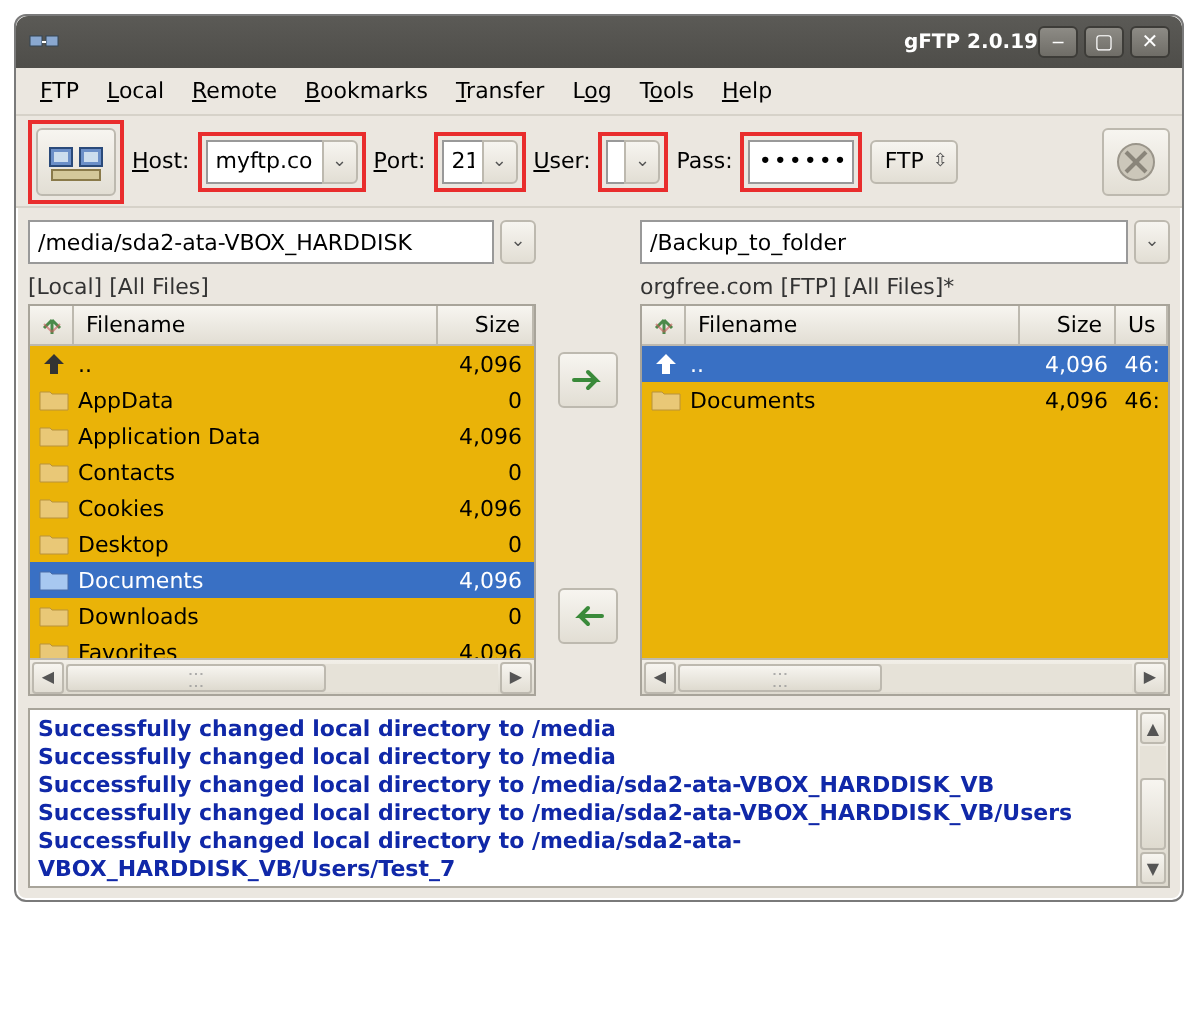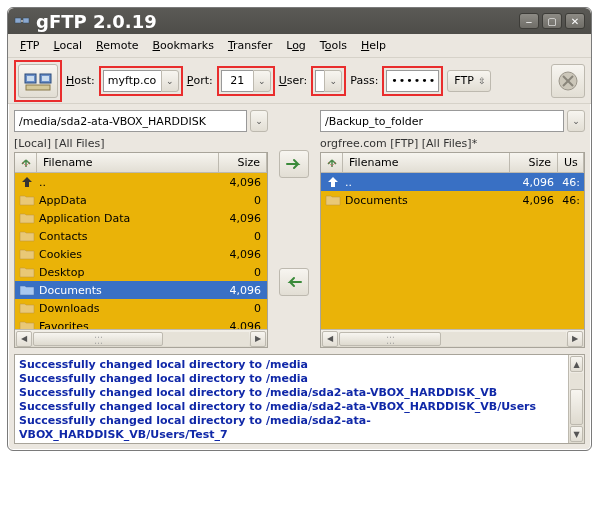--- a/index.html
+++ b/index.html
@@ -1,41 +1,41 @@
 <!DOCTYPE html>
 <html><head>
 <meta charset="utf-8">
 <style>
 * { box-sizing: border-box; margin: 0; padding: 0; font-family: "DejaVu Sans", sans-serif; font-size: 11px; }
 body { background: #fff; }
 .page-wrap { padding: 7px; }
 .window { width: 585px; background: #ebe7e0; border: 1px solid #7a7a7a; border-radius: 6px; overflow: hidden; box-shadow: 0 0 0 1px #fff inset; }
 .titlebar { height: 26px; background: linear-gradient(#5b5a56,#4e4d49); color: #fff; display: flex; align-items: center; padding: 0 6px; border-top-left-radius: 6px; border-top-right-radius: 6px; }
 .title-icon { width: 16px; height: 16px; margin-right: 6px; display:flex; align-items:center; justify-content:center; }
-.title-text { flex: 1; text-align: left; font-weight: bold; font-size: 18px; }
+.title-text { flex: 1; text-align: right; font-weight: bold; font-size: 10px; }
 .title-btns { display: flex; gap: 3px; }
 .title-btn { width: 20px; height: 16px; background: linear-gradient(#8d8b85,#6f6d67); border: 1px solid #3d3c38; border-radius: 3px; color: #fff; display: flex; align-items:center; justify-content:center; font-size: 10px; cursor:pointer; }
 
 .menubar { height: 24px; background: #ebe7e0; border-bottom: 1px solid #d6d2c9; display: flex; align-items: center; padding: 0 6px; gap: 2px; }
 .menu-item { padding: 3px 6px; cursor: pointer; }
 .menu-item span.u { text-decoration: underline; }
 
 .toolbar { height: 46px; background: #ebe7e0; border-bottom: 1px solid #d6d2c9; display: flex; align-items: center; padding: 4px 6px; gap: 4px; }
 .red-box { border: 2px solid #e92d2d; display: flex; align-items: center; padding: 2px; gap: 3px; }
 .conn-btn { width: 40px; height: 34px; border: 1px solid #bdb9af; background: linear-gradient(#f7f5f0,#e2ded4); border-radius: 3px; display:flex; align-items:center; justify-content:center; cursor:pointer; }
 .small-label { display:flex; align-items:center; }
 .small-label span.u { text-decoration: underline; }
 .combo { display:flex; height: 22px; }
 .combo input { border:1px solid #999; border-right:none; padding: 0 4px; background:#fff; font-size:11px; height:22px; }
 .combo .caret-btn { width:18px; height:22px; border:1px solid #bdb9af; background: linear-gradient(#f7f5f0,#e2ded4); border-radius: 0 3px 3px 0; display:flex; align-items:center; justify-content:center; cursor:pointer; font-size:9px; color:#555; }
 .proto { height:22px; border:1px solid #bdb9af; background: linear-gradient(#f7f5f0,#e2ded4); border-radius:3px; padding: 0 16px 0 6px; display:flex; align-items:center; position:relative; cursor:pointer; }
 .proto::after { content:"⇳"; position:absolute; right:4px; font-size:9px; color:#555; }
 .stop-btn { width: 34px; height: 34px; border: 1px solid #bdb9af; background: linear-gradient(#f7f5f0,#e2ded4); border-radius: 3px; display:flex; align-items:center; justify-content:center; cursor:pointer; margin-left:auto; }
 
-.main { display:flex; padding: 6px; gap: 6px; }
+.main { display:flex; padding: 6px; gap: 6px; align-items: center; }
 .pane { display:flex; flex-direction:column; }
 .pane-left { width: 254px; }
 .pane-mid { width: 40px; display:flex; flex-direction:column; align-items:center; justify-content:flex-start; gap: 90px; padding-top: 40px; }
 .pane-right { flex:1; }
 
 .path-row { display:flex; gap:3px; margin-bottom: 3px; }
 .path-row input { flex:1; height:22px; border:1px solid #999; padding: 0 4px; background:#fff; }
 .path-row .caret-btn { width:18px; height:22px; border:1px solid #bdb9af; background: linear-gradient(#f7f5f0,#e2ded4); border-radius:3px; display:flex; align-items:center; justify-content:center; cursor:pointer; font-size:9px; color:#555; }
 
 .filter-row { font-size:11px; padding: 2px 0; color:#333; }
@@ -120,21 +120,21 @@
     <div class="small-label"><span class="u">H</span>ost:</div>
     <div class="red-box">
       <div class="combo">
         <input style="width: 58px;" value="myftp.con">
         <div class="caret-btn">⌄</div>
       </div>
     </div>
     <div class="small-label"><span class="u">P</span>ort:</div>
     <div class="red-box">
       <div class="combo">
-        <input style="width: 32px; text-align: center;" value="21">
+        <input style="width: 20px; text-align: center;" value="21">
         <div class="caret-btn">⌄</div>
       </div>
     </div>
     <div class="small-label"><span class="u">U</span>ser:</div>
     <div class="red-box">
       <div class="combo">
         <input style="width: 6px;" value="">
         <div class="caret-btn">⌄</div>
       </div>
     </div>

